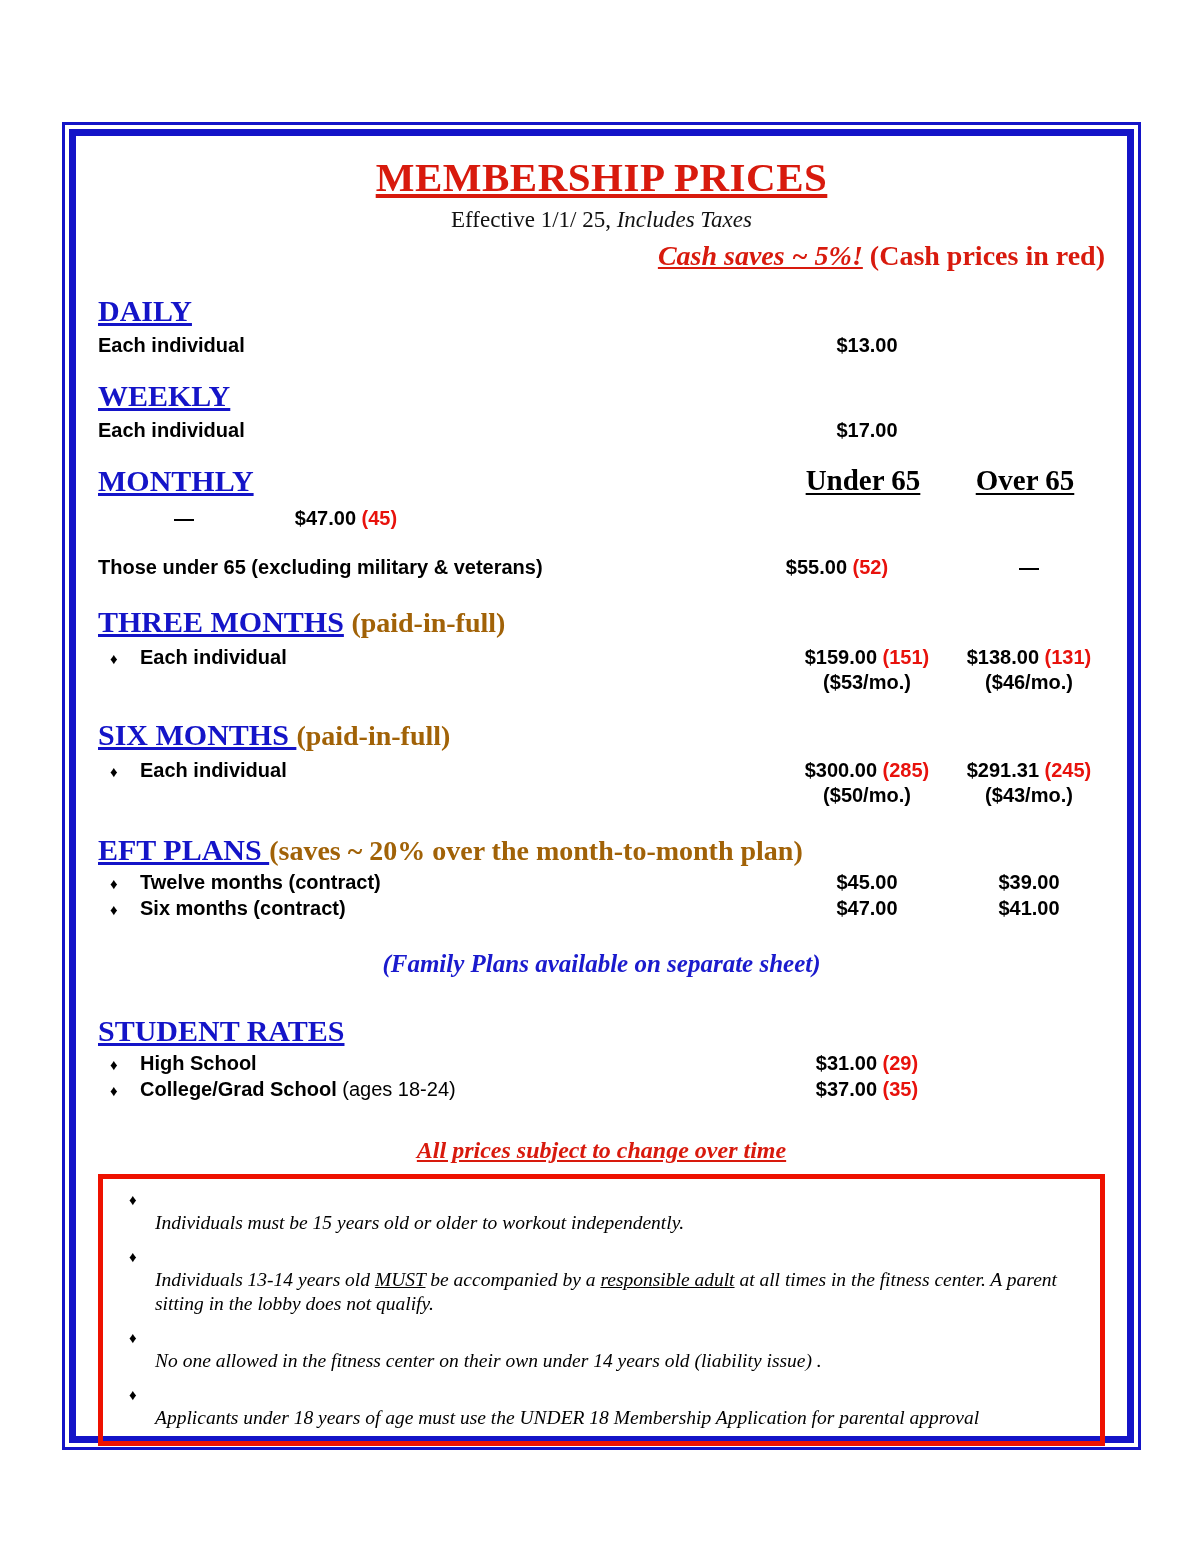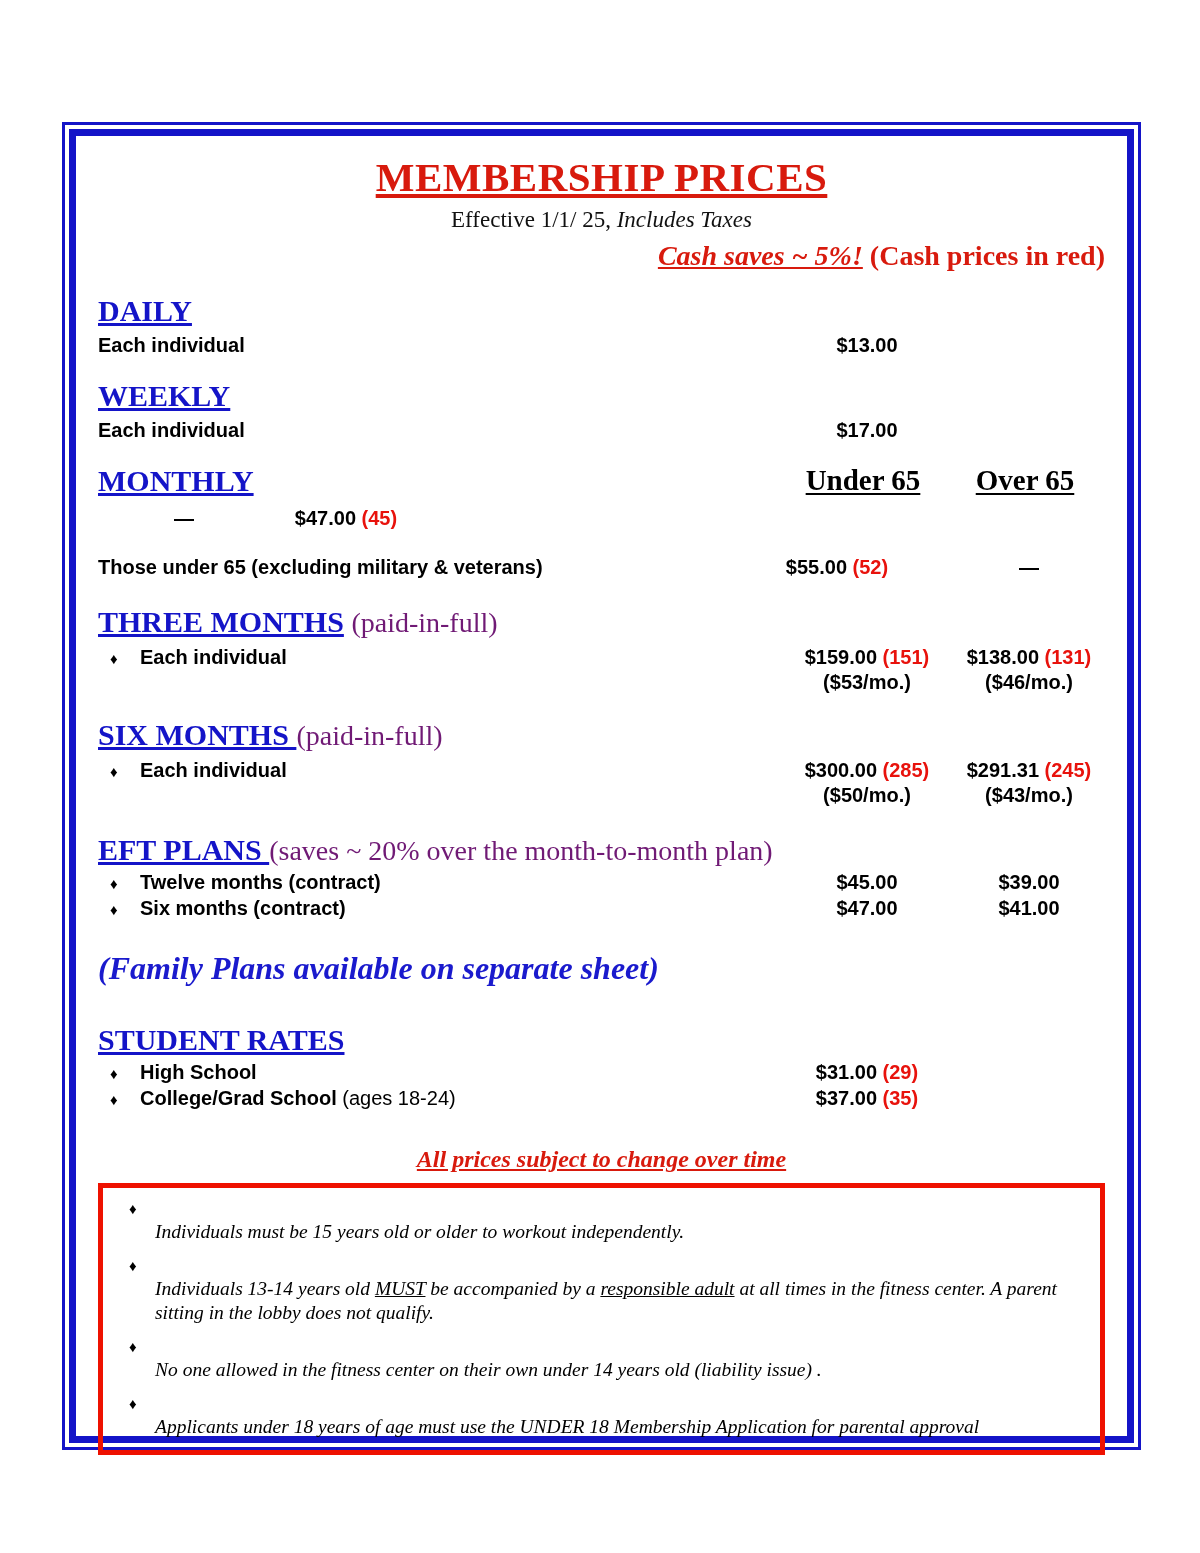--- a/index.html
+++ b/index.html
@@ -73,22 +73,22 @@
     line-height: 1.1;
     position: relative;
   }
   .sect .h {
     color: #1414c8;
     font-weight: bold;
     text-decoration: underline;
     text-underline-offset: 2px;
   }
   .sect .sub {
-    color: #701a75;
-    font-weight: normal;
+    color: #a16207;
+    font-weight: bold;
     font-size: 28px;
   }
 
   
   .colhead {
     position: absolute;
     right: 4px;
     top: 1px;
     font-family: "Liberation Serif", serif;
     font-weight: bold;
@@ -135,24 +135,25 @@
     font-size: 20px;
     font-weight: bold;
     margin-top: 2px;
   }
   .sub-row .spacer { flex: 1 1 auto; }
   .sub-row .p1, .sub-row .p2 { flex: 0 0 auto; text-align: center; }
   .sub-row .p1 { width: 172px; }
   .sub-row .p2 { width: 152px; }
 
   .family {
+    text-align: center;
     font-family: "Liberation Serif", serif;
     font-style: italic;
     font-weight: bold;
-    font-size: 32px;
+    font-size: 25px;
     color: #1a1acd;
     margin-top: 30px;
   }
 
   .subject {
     text-align: center;
     font-family: "Liberation Serif", serif;
     font-style: italic;
     font-weight: bold;
     font-size: 24px;

